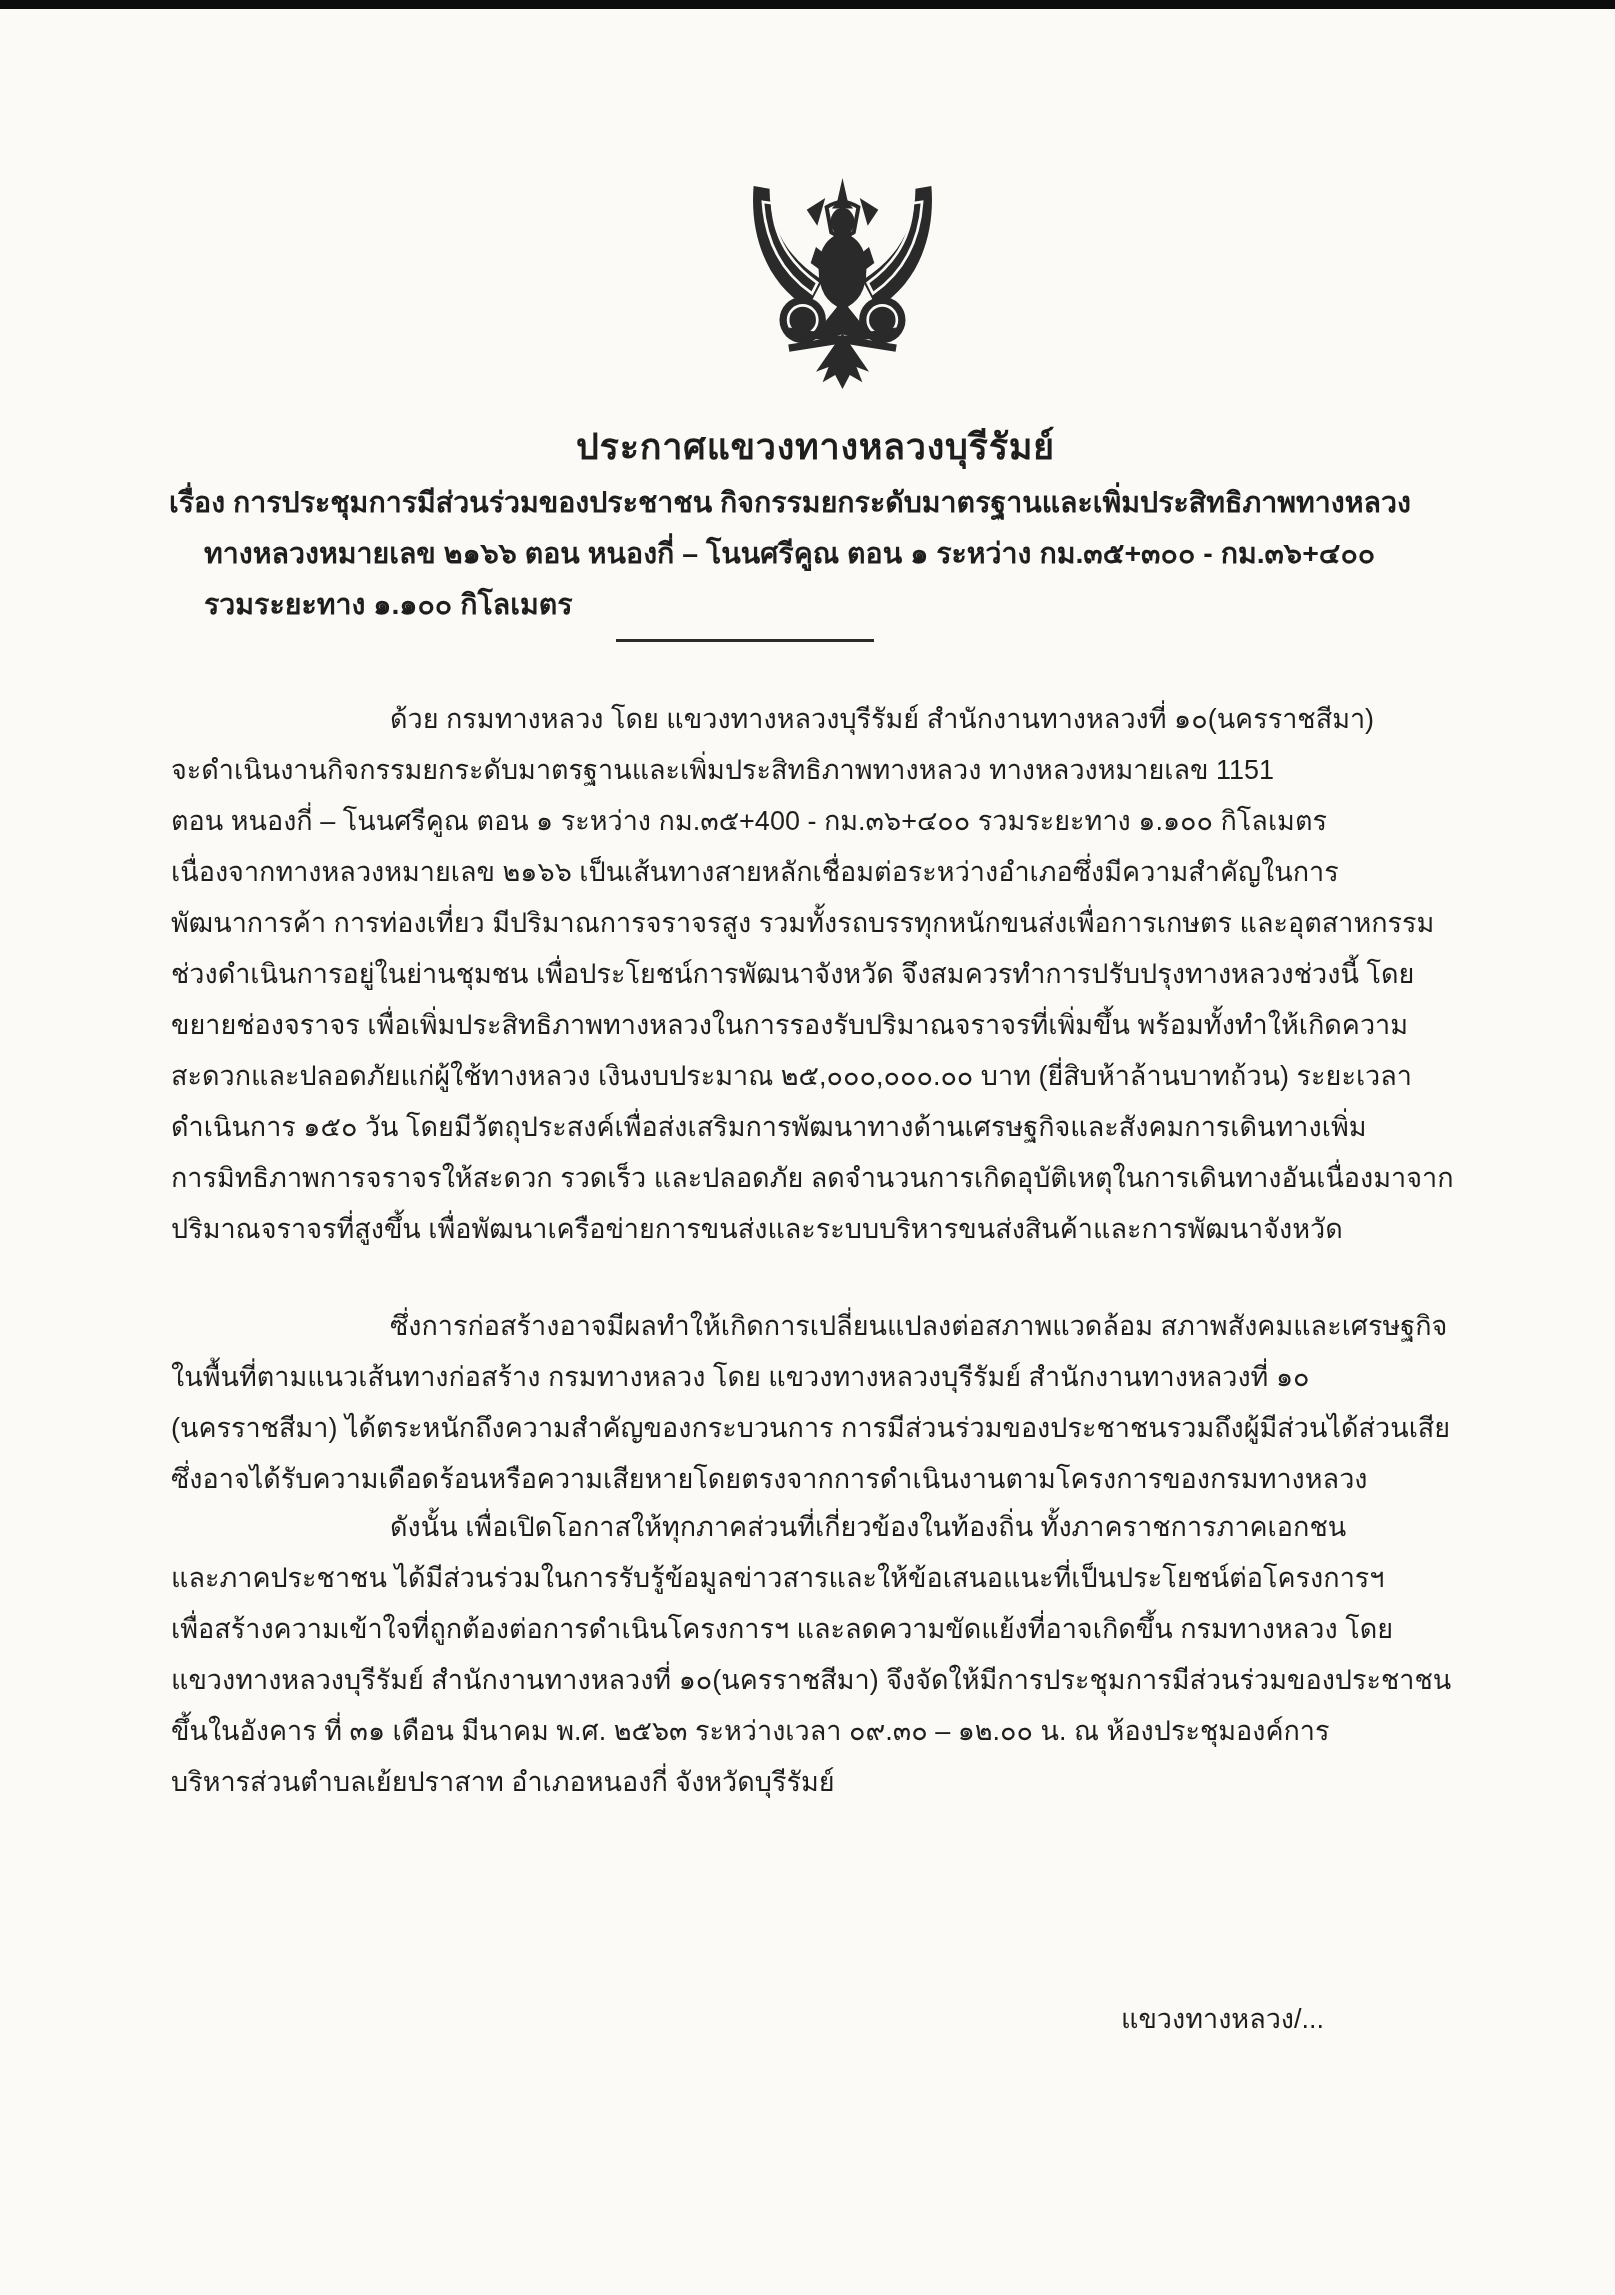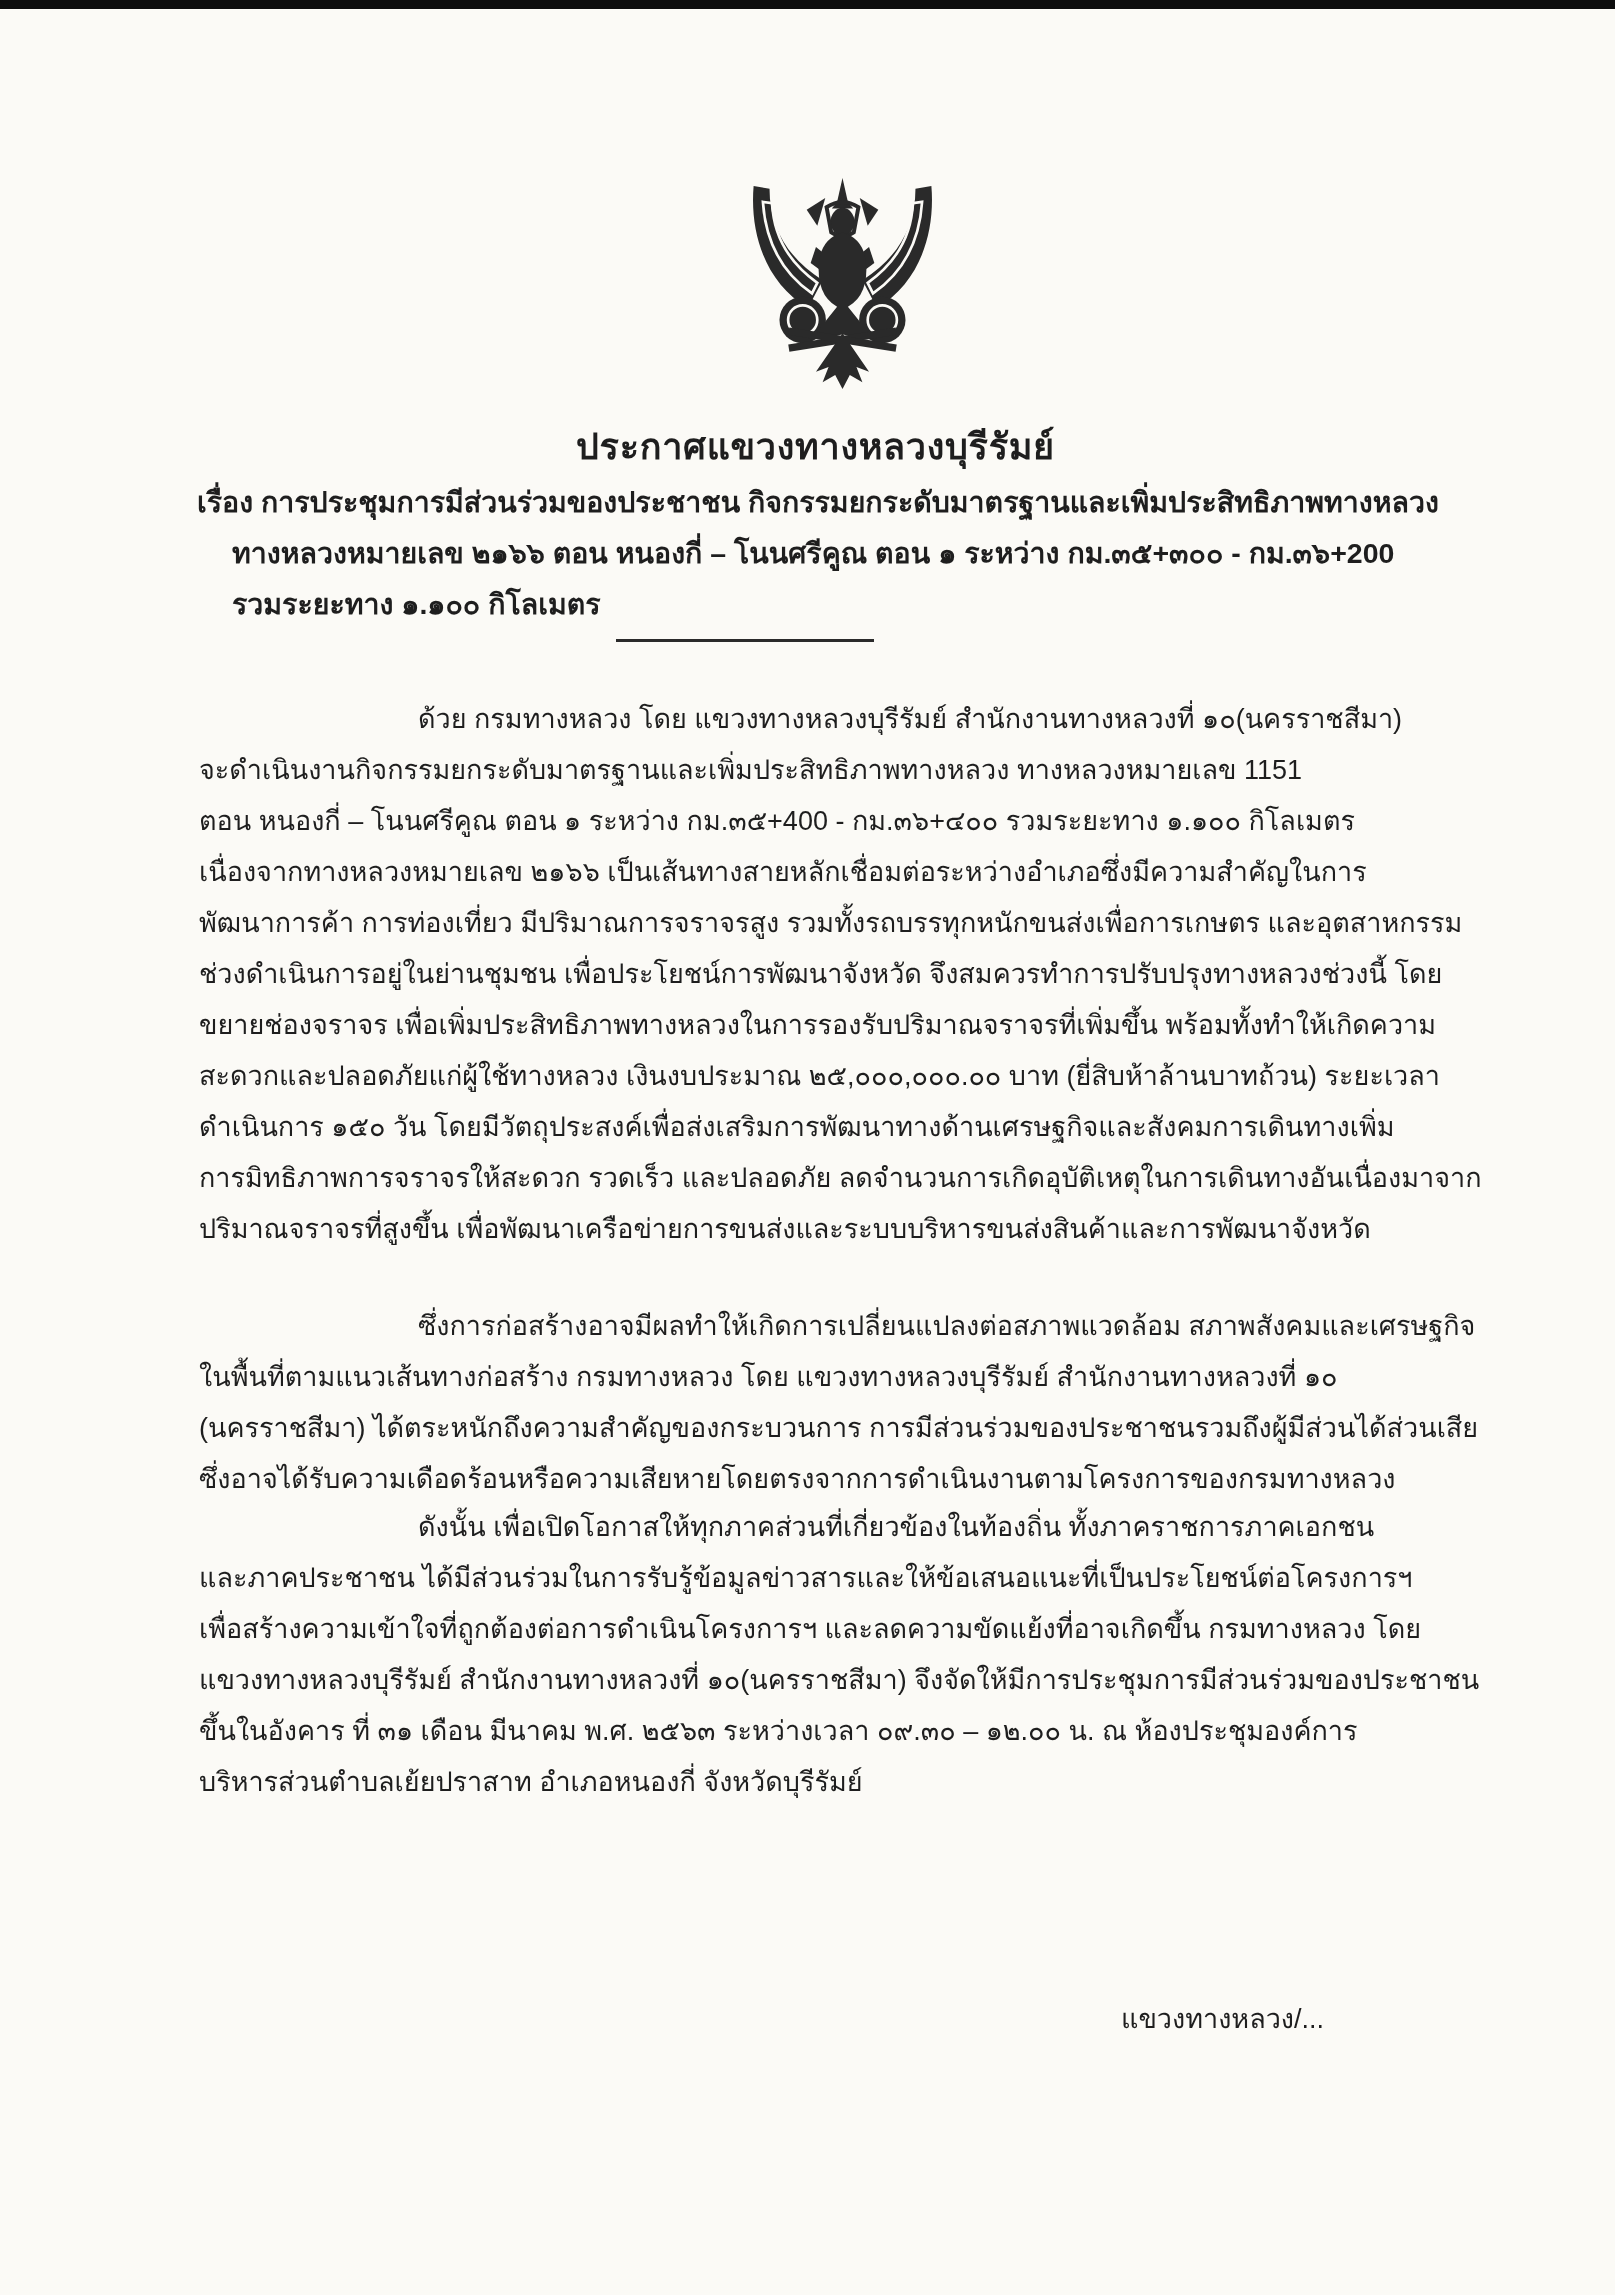--- a/index.html
+++ b/index.html
@@ -45,21 +45,20 @@
   .body-block {
     position: absolute; left: 171px; width: 1284px;
   }
   .p1 { top: 694px; }
   .p2 { top: 1301px; }
   .p3 { top: 1502px; }
   .line {
     height: 51px; line-height: 51px;
     font-size: 27px;
     white-space: nowrap;
-    margin-left: 28px;
   }
   .indent { text-indent: 219px; }
   .doc-footer {
     position: absolute; left: 1121px; top: 1999px;
     font-size: 27px; line-height: 40px;
   }
 </style>
 </head>
 <body>
 
@@ -89,21 +88,21 @@
       <rect x="68" y="252" width="164" height="11" transform="rotate(-9 150 257)"></rect>
       <rect x="68" y="252" width="164" height="11" transform="rotate(9 150 257)"></rect>
       <path d="M150 248 L190 306 L171 299 L180 322 L161 311 L150 332 L139 311 L120 322 L129 299 L110 306 Z"></path>
     </g>
   </svg>
 
   <div class="doc-title">ประกาศแขวงทางหลวงบุรีรัมย์</div>
 
   <div class="subject-block">
     <div class="line">เรื่อง  การประชุมการมีส่วนร่วมของประชาชน กิจกรรมยกระดับมาตรฐานและเพิ่มประสิทธิภาพทางหลวง</div>
-    <div class="line sub-cont">ทางหลวงหมายเลข ๒๑๖๖ ตอน  หนองกี่ – โนนศรีคูณ ตอน ๑ ระหว่าง กม.๓๕+๓๐๐ - กม.๓๖+200</div>
+    <div class="line sub-cont">ทางหลวงหมายเลข ๒๑๖๖ ตอน  หนองกี่ – โนนศรีคูณ ตอน ๑ ระหว่าง กม.๓๕+๓๐๐ - กม.๓๖+๔๐๐</div>
     <div class="line sub-cont">รวมระยะทาง  ๑.๑๐๐  กิโลเมตร</div>
   </div>
 
   <div class="divider"></div>
 
   <div class="body-block p1">
     <div class="line indent">ด้วย กรมทางหลวง โดย แขวงทางหลวงบุรีรัมย์ สำนักงานทางหลวงที่ ๑๐(นครราชสีมา)</div>
     <div class="line">จะดำเนินงานกิจกรรมยกระดับมาตรฐานและเพิ่มประสิทธิภาพทางหลวง ทางหลวงหมายเลข 1151</div>
     <div class="line">ตอน  หนองกี่ – โนนศรีคูณ ตอน ๑ ระหว่าง กม.๓๕+400 - กม.๓๖+๔๐๐ รวมระยะทาง  ๑.๑๐๐  กิโลเมตร</div>
     <div class="line">เนื่องจากทางหลวงหมายเลข ๒๑๖๖ เป็นเส้นทางสายหลักเชื่อมต่อระหว่างอำเภอซึ่งมีความสำคัญในการ</div>

